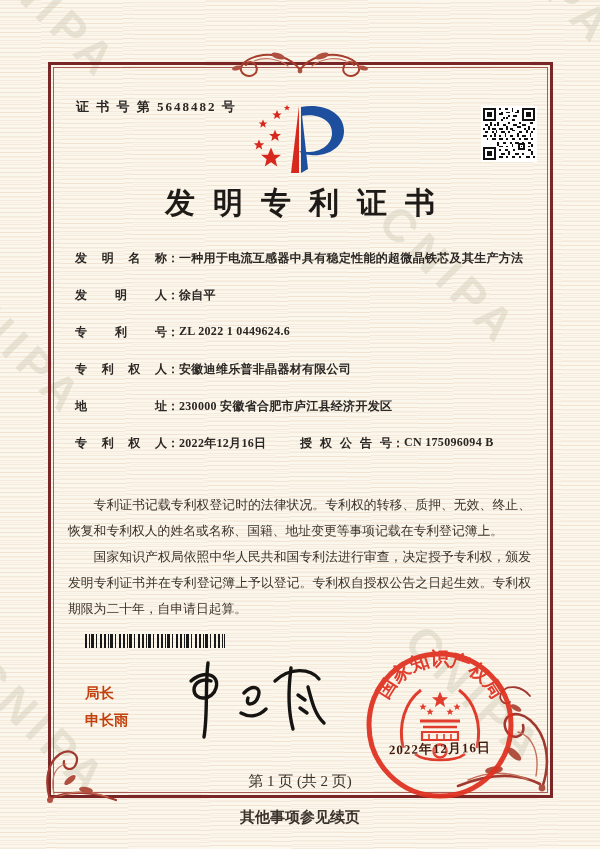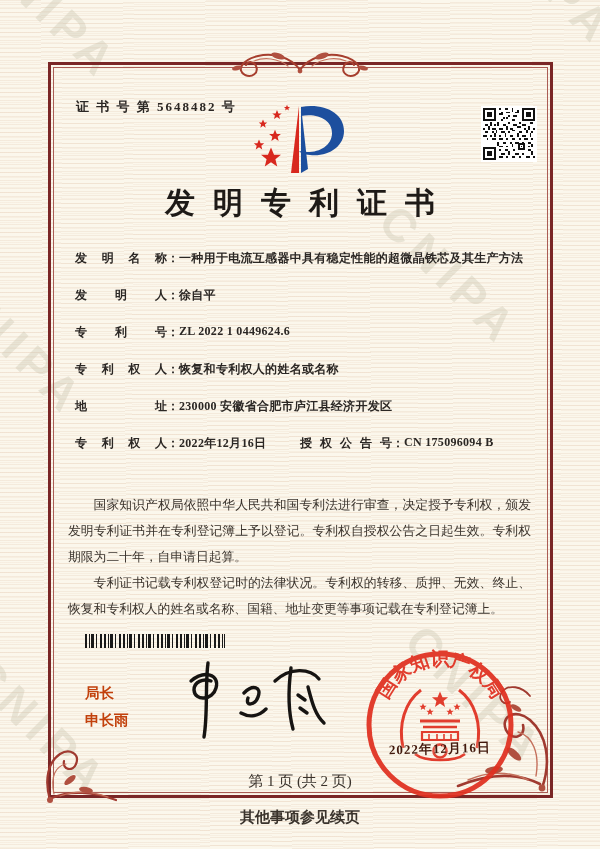--- a/index.html
+++ b/index.html
@@ -265,37 +265,37 @@
       <div class="frow">
         <span class="flabel">发明名称</span><span class="fcolon">：</span><span class="fvalue">一种用于电流互感器中具有稳定性能的超微晶铁芯及其生产方法</span>
       </div>
       <div class="frow">
         <span class="flabel">发明人</span><span class="fcolon">：</span><span class="fvalue">徐自平</span>
       </div>
       <div class="frow">
         <span class="flabel">专利号</span><span class="fcolon">：</span><span class="fvalue">ZL 2022 1 0449624.6</span>
       </div>
       <div class="frow">
-        <span class="flabel">专利权人</span><span class="fcolon">：</span><span class="fvalue">恢复和专利权人的姓名或名称</span>
+        <span class="flabel">专利权人</span><span class="fcolon">：</span><span class="fvalue">安徽迪维乐普非晶器材有限公司</span>
       </div>
       <div class="frow">
         <span class="flabel">地址</span><span class="fcolon">：</span><span class="fvalue">230000 安徽省合肥市庐江县经济开发区</span>
       </div>
       <div class="frow">
         <span class="fgroup w225">
           <span class="flabel">专利权人</span><span class="fcolon">：</span><span class="fvalue">2022年12月16日</span>
         </span><span class="fgroup">
           <span class="flabel">授权公告号</span><span class="fcolon">：</span><span class="fvalue">CN 175096094 B</span>
         </span>
       </div>
     </div>
 
     <div class="paras">
+      <p>专利证书记载专利权登记时的法律状况。专利权的转移、质押、无效、终止、恢复和专利权人的姓名或名称、国籍、地址变更等事项记载在专利登记簿上。</p>
       <p>国家知识产权局依照中华人民共和国专利法进行审查，决定授予专利权，颁发发明专利证书并在专利登记簿上予以登记。专利权自授权公告之日起生效。专利权期限为二十年，自申请日起算。</p>
-      <p>专利证书记载专利权登记时的法律状况。专利权的转移、质押、无效、终止、恢复和专利权人的姓名或名称、国籍、地址变更等事项记载在专利登记簿上。</p>
     </div>
 
     <div class="barcode"></div>
 
     <div class="officer">
       <div class="line">局长</div>
       <div class="line">申长雨</div>
     </div>
 
     <svg class="signature" width="150" height="88" viewBox="0 0 150 88">

